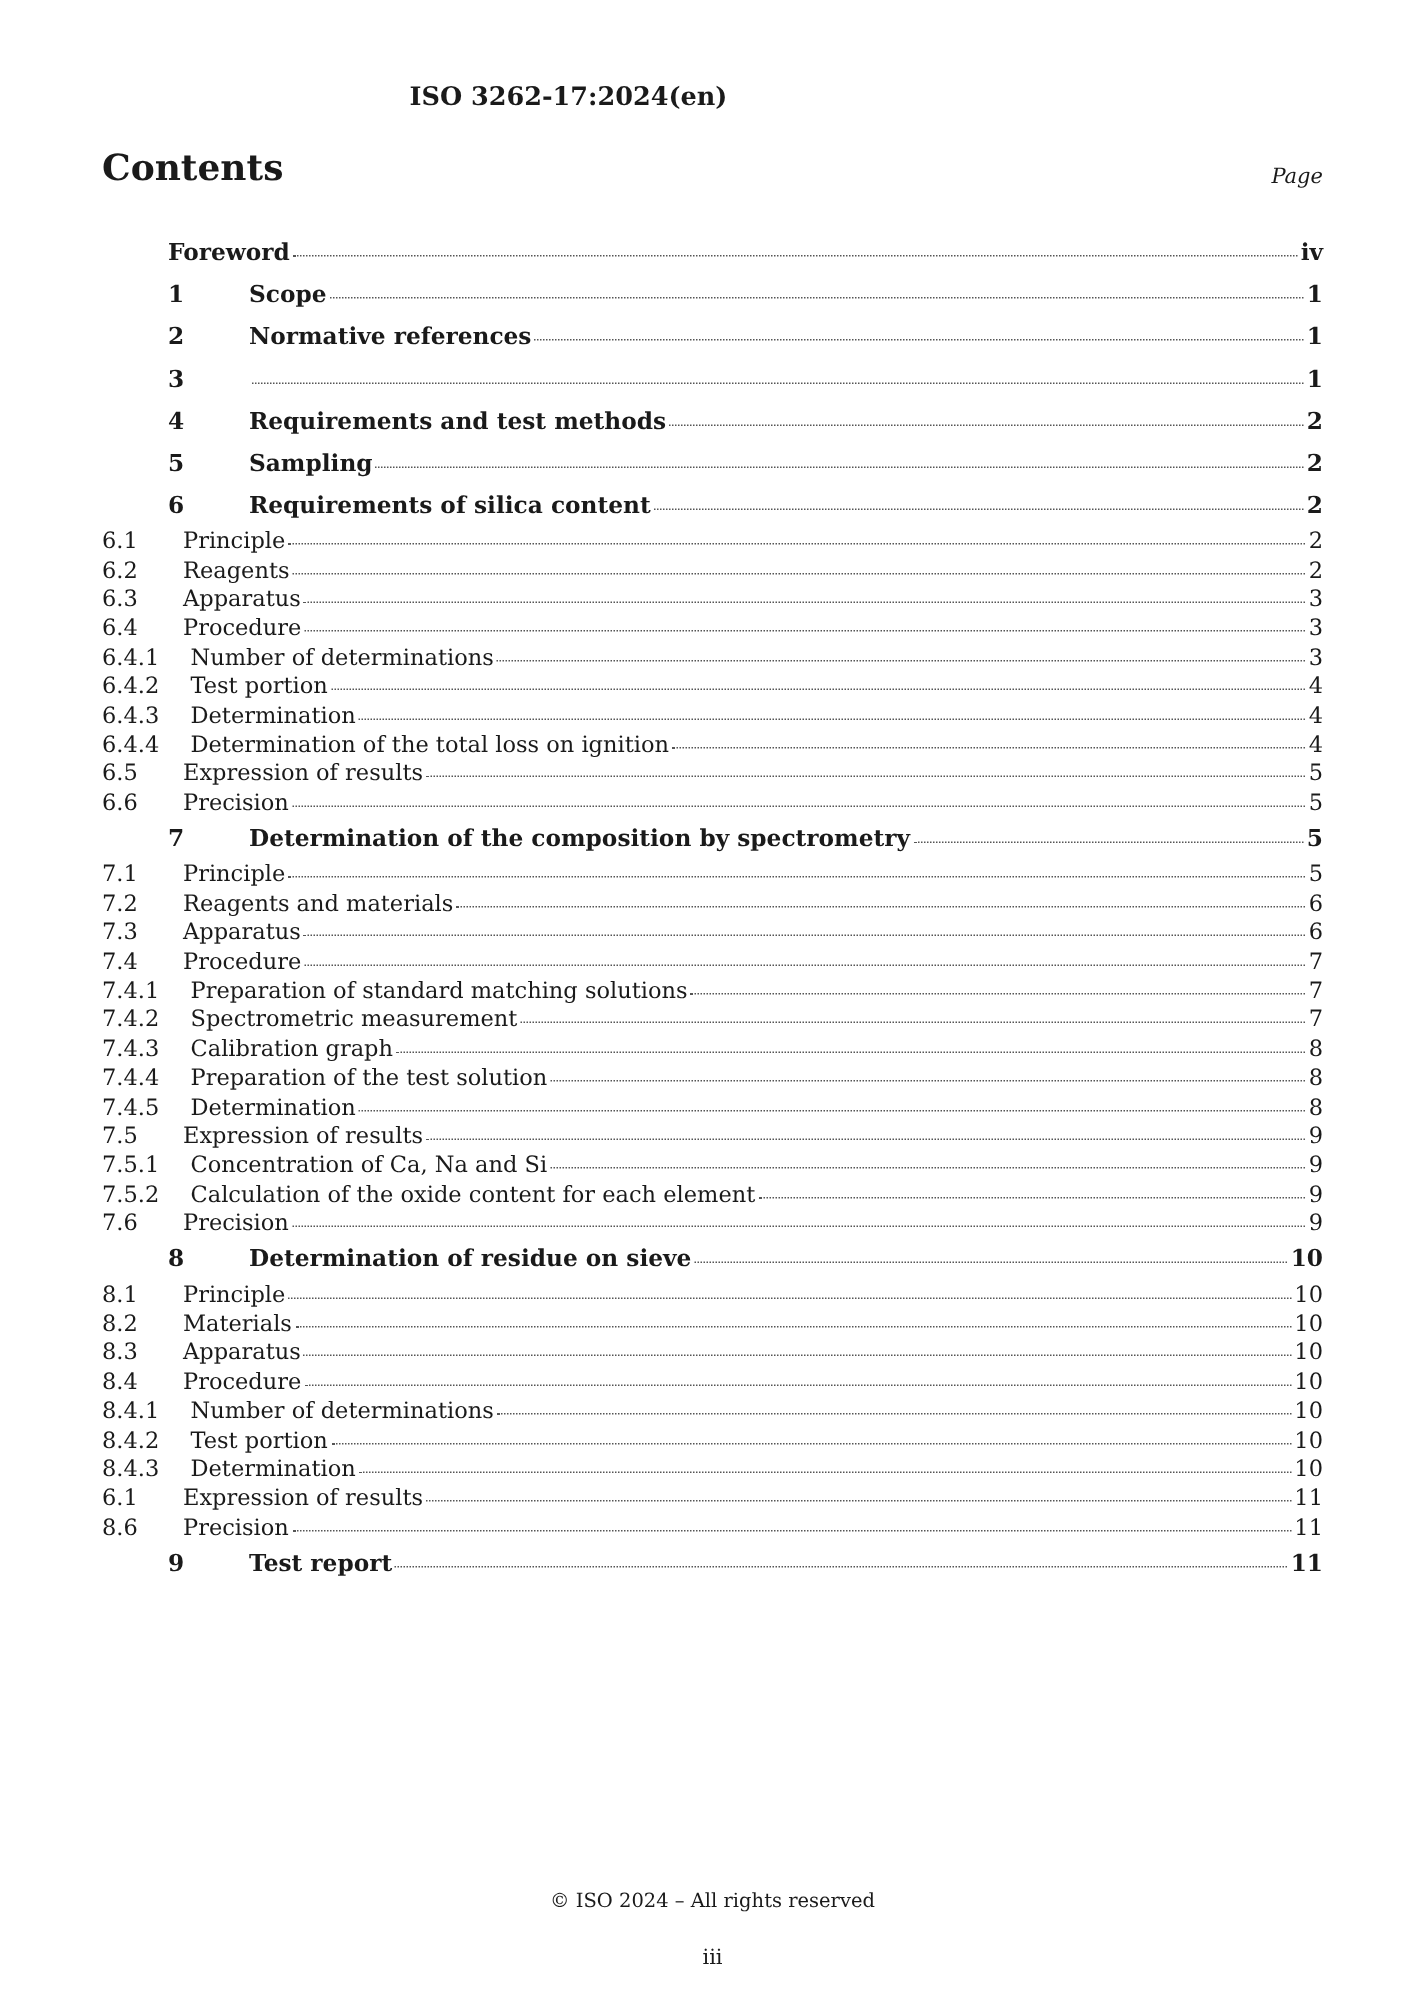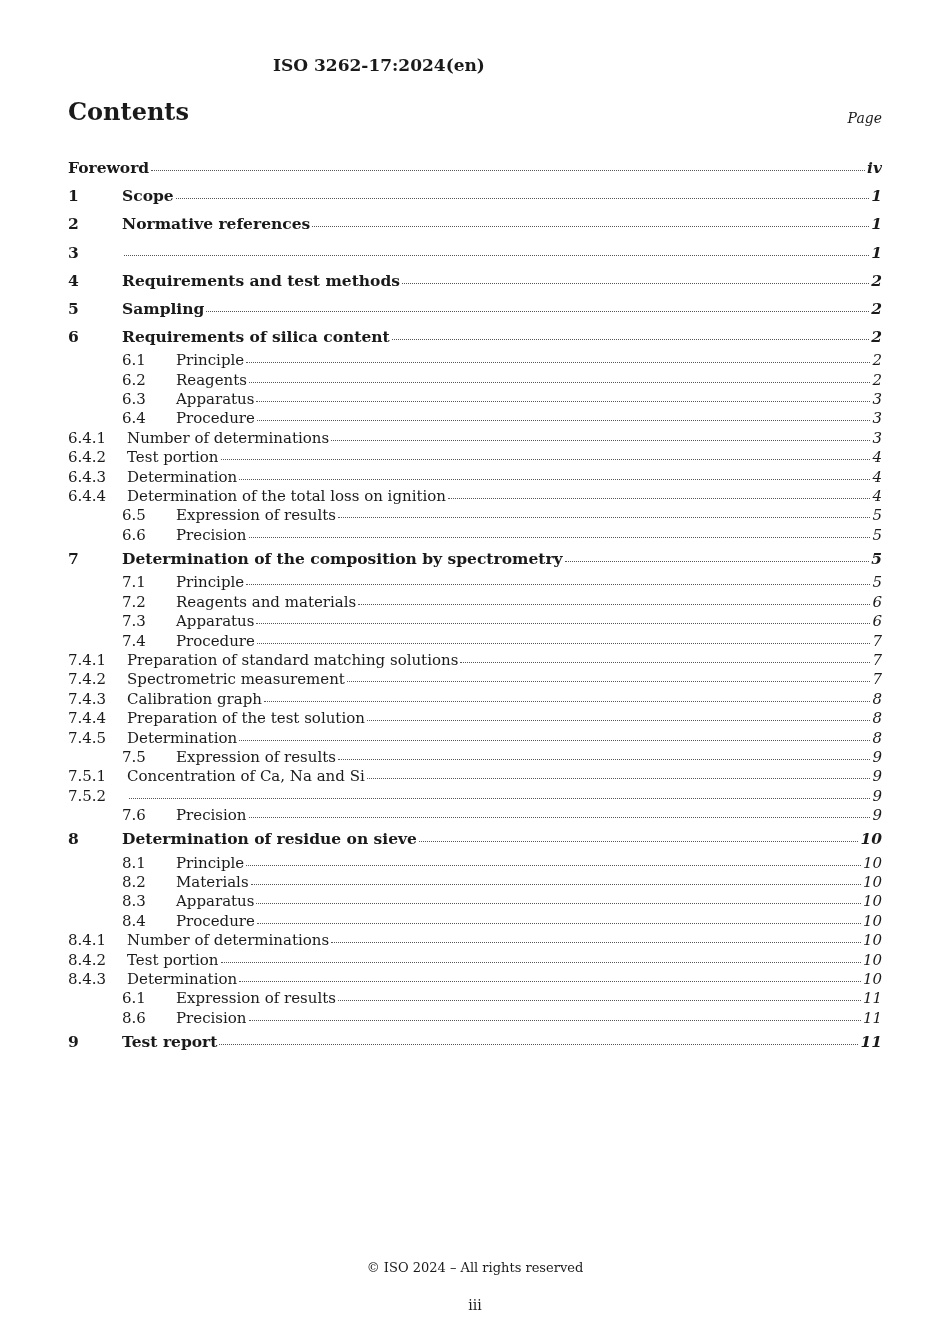--- a/index.html
+++ b/index.html
@@ -22,32 +22,32 @@
       font-size: 14px;
       font-style: italic;
     }
     .toc {
       position: absolute; top: 154px; left: 68px; width: 814px;
     }
     .row {
       display: flex; align-items: baseline; white-space: nowrap;
       font-size: 15px; line-height: 19.4px; height: 19.4px;
     }
-    .row.l1 { font-weight: bold; font-size: 15.5px; height: 28.2px; line-height: 28.2px; }
+    .row.l1 { font-weight: bold; font-size: 15.5px; height: 28.2px; line-height: 28.2px; margin-left: 44px; }
     .num { display: inline-block; flex: none; }
     .row.l1 .num { width: 54px; }
-    .row.l2 .num { width: 54px; margin-left: 54px; }
+    .row.l2 .num { width: 54px; }
     .row.l3 .num { width: 59px; }
     .title { flex: none; }
     .leader {
       flex: 1 1 auto; margin: 0 2px;
       border-bottom: 1px dotted #555;
       height: 0; align-self: baseline; position: relative; top: -2px;
     }
-    .pg { flex: none; text-align: right; font-style: italic; }
+    .pg { flex: none; text-align: right; }
     .footer {
       position: absolute; top: 1260px; left: 0; width: 950px;
       text-align: center; font-size: 13px;
     }
     .page-num {
       position: absolute; top: 1297px; left: 0; width: 950px;
       text-align: center; font-size: 14px;
     }
   </style>
 </head>
@@ -225,20 +225,21 @@
       <span class="pg">9</span>
     </div>
     <div class="row l3">
       <span class="num">7.5.1</span>
       <span class="title">Concentration of Ca, Na and Si</span>
       <span class="leader"></span>
       <span class="pg">9</span>
     </div>
     <div class="row l3">
       <span class="num">7.5.2</span>
+      <span class="title">Calculation of the oxide content for each element</span>
       <span class="leader"></span>
       <span class="pg">9</span>
     </div>
     <div class="row l2">
       <span class="num">7.6</span>
       <span class="title">Precision</span>
       <span class="leader"></span>
       <span class="pg">9</span>
     </div>
     <div class="row l1">

